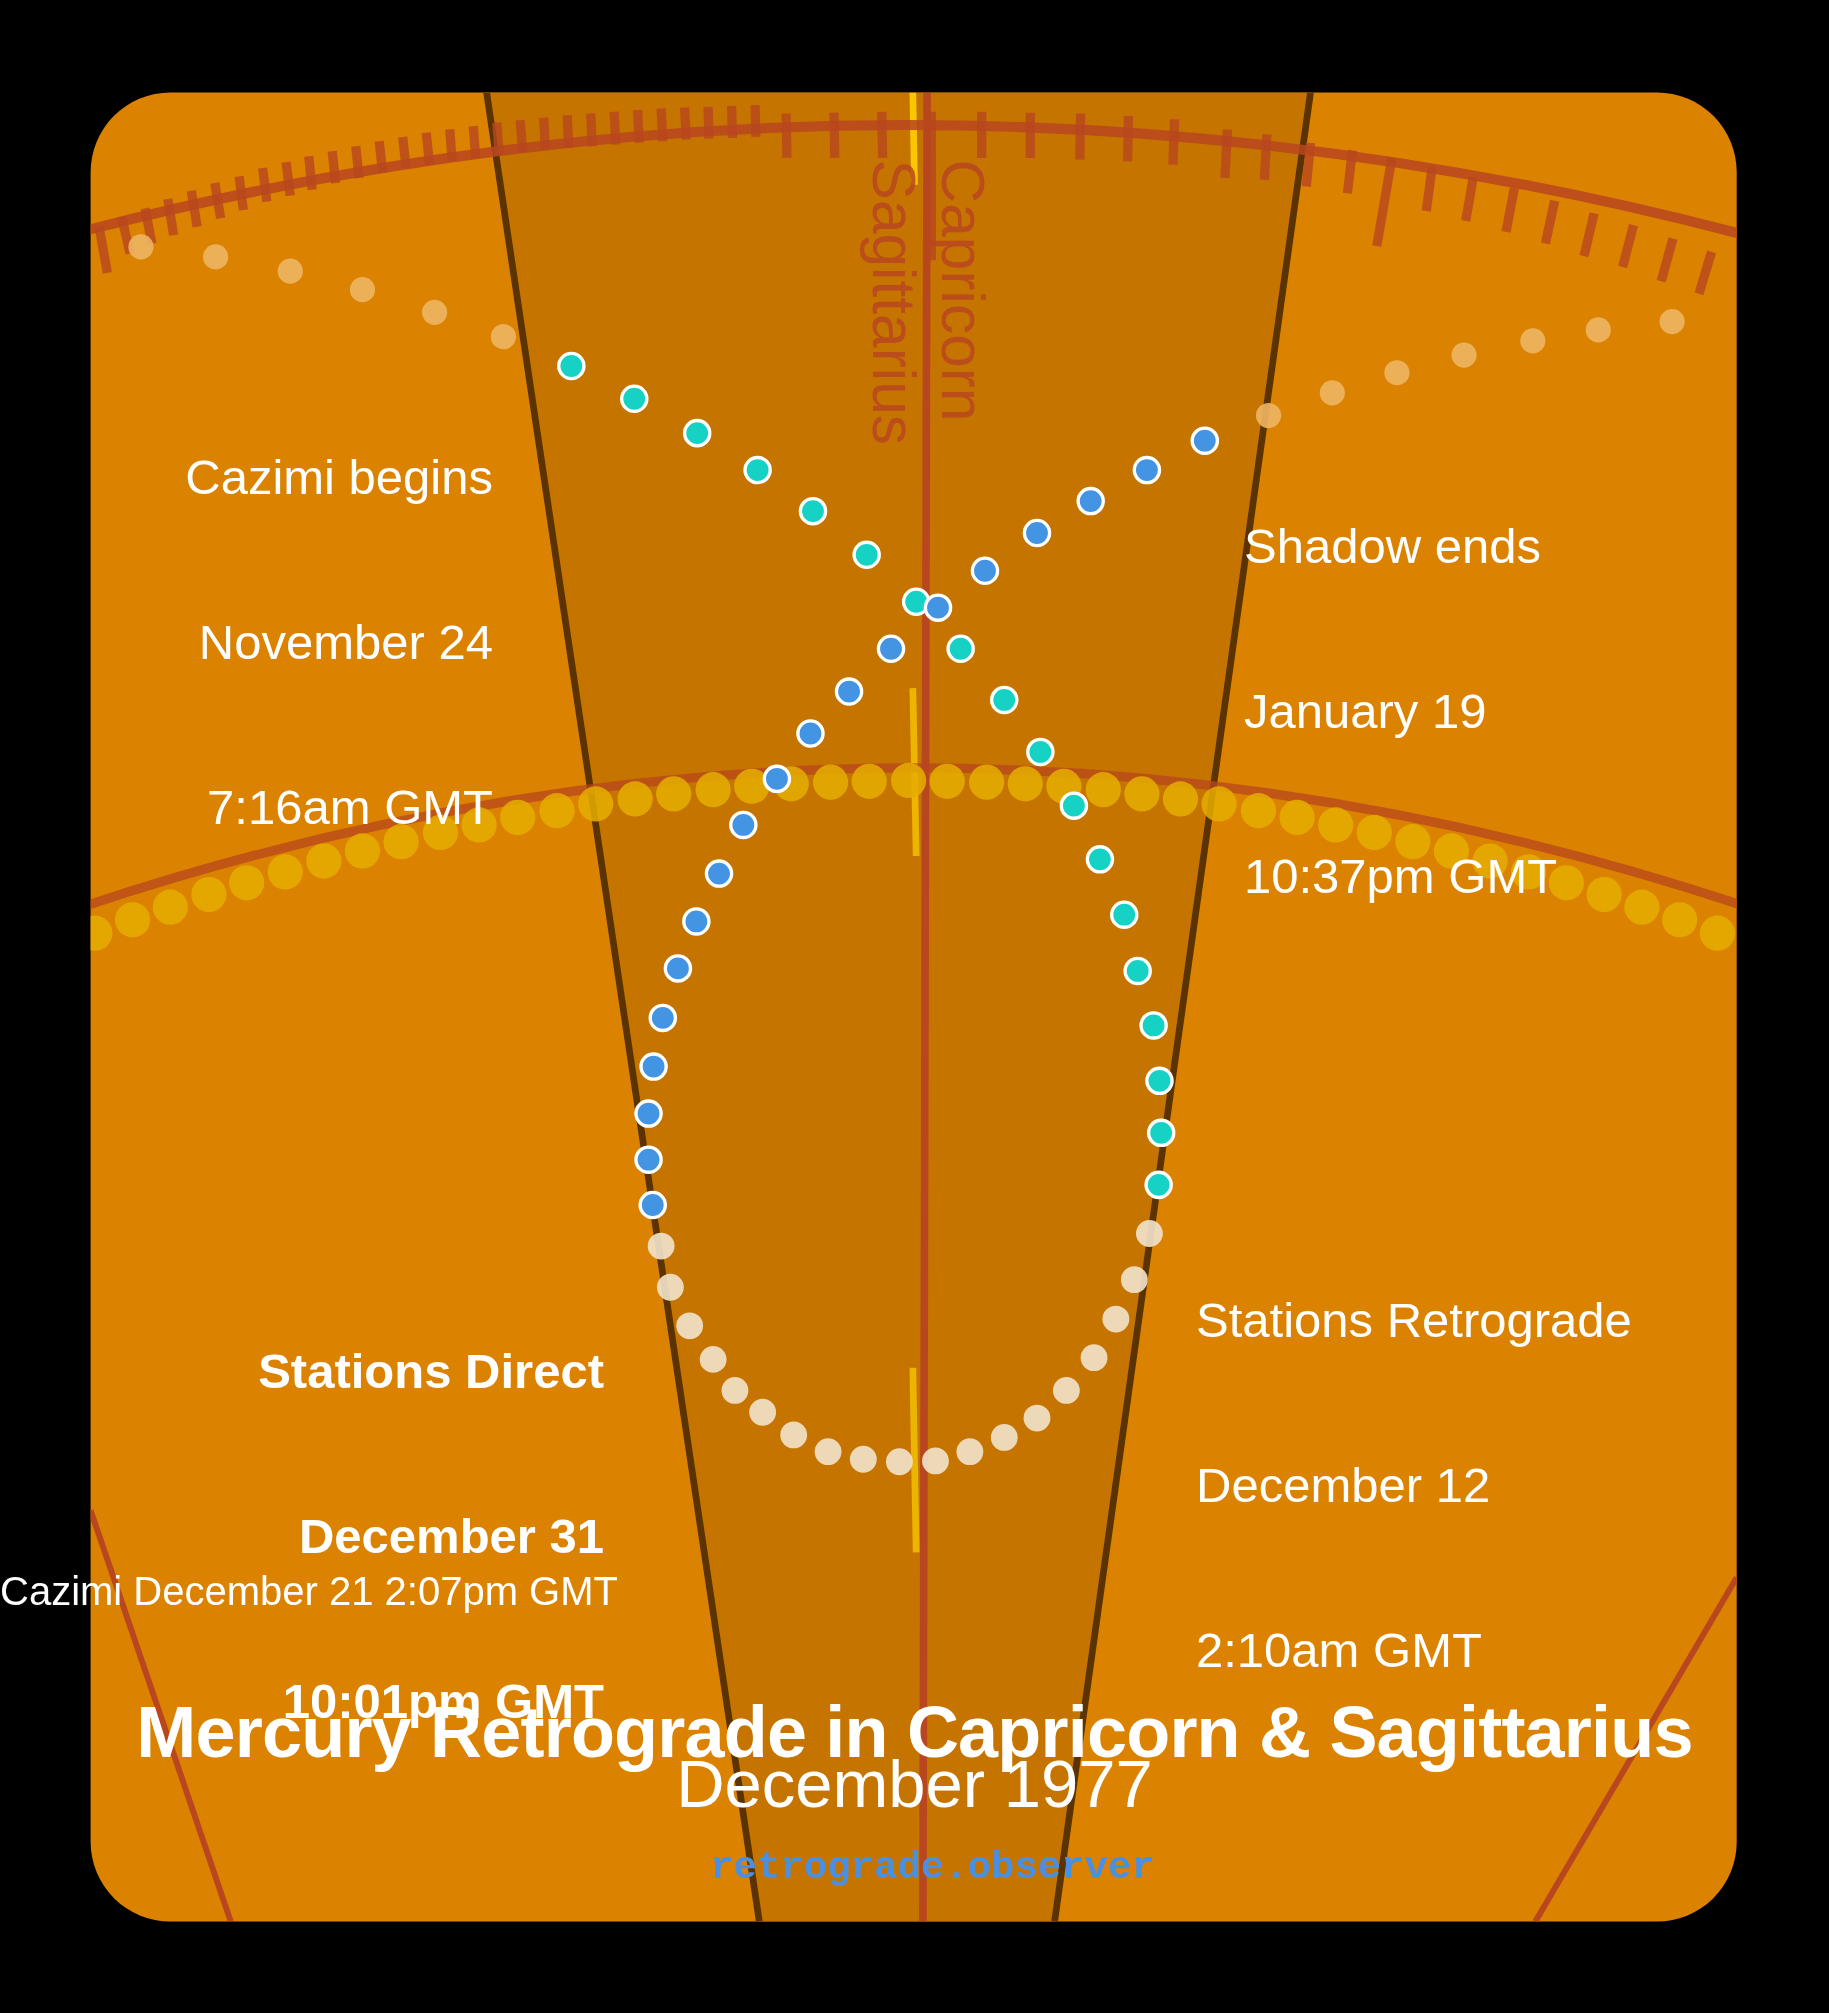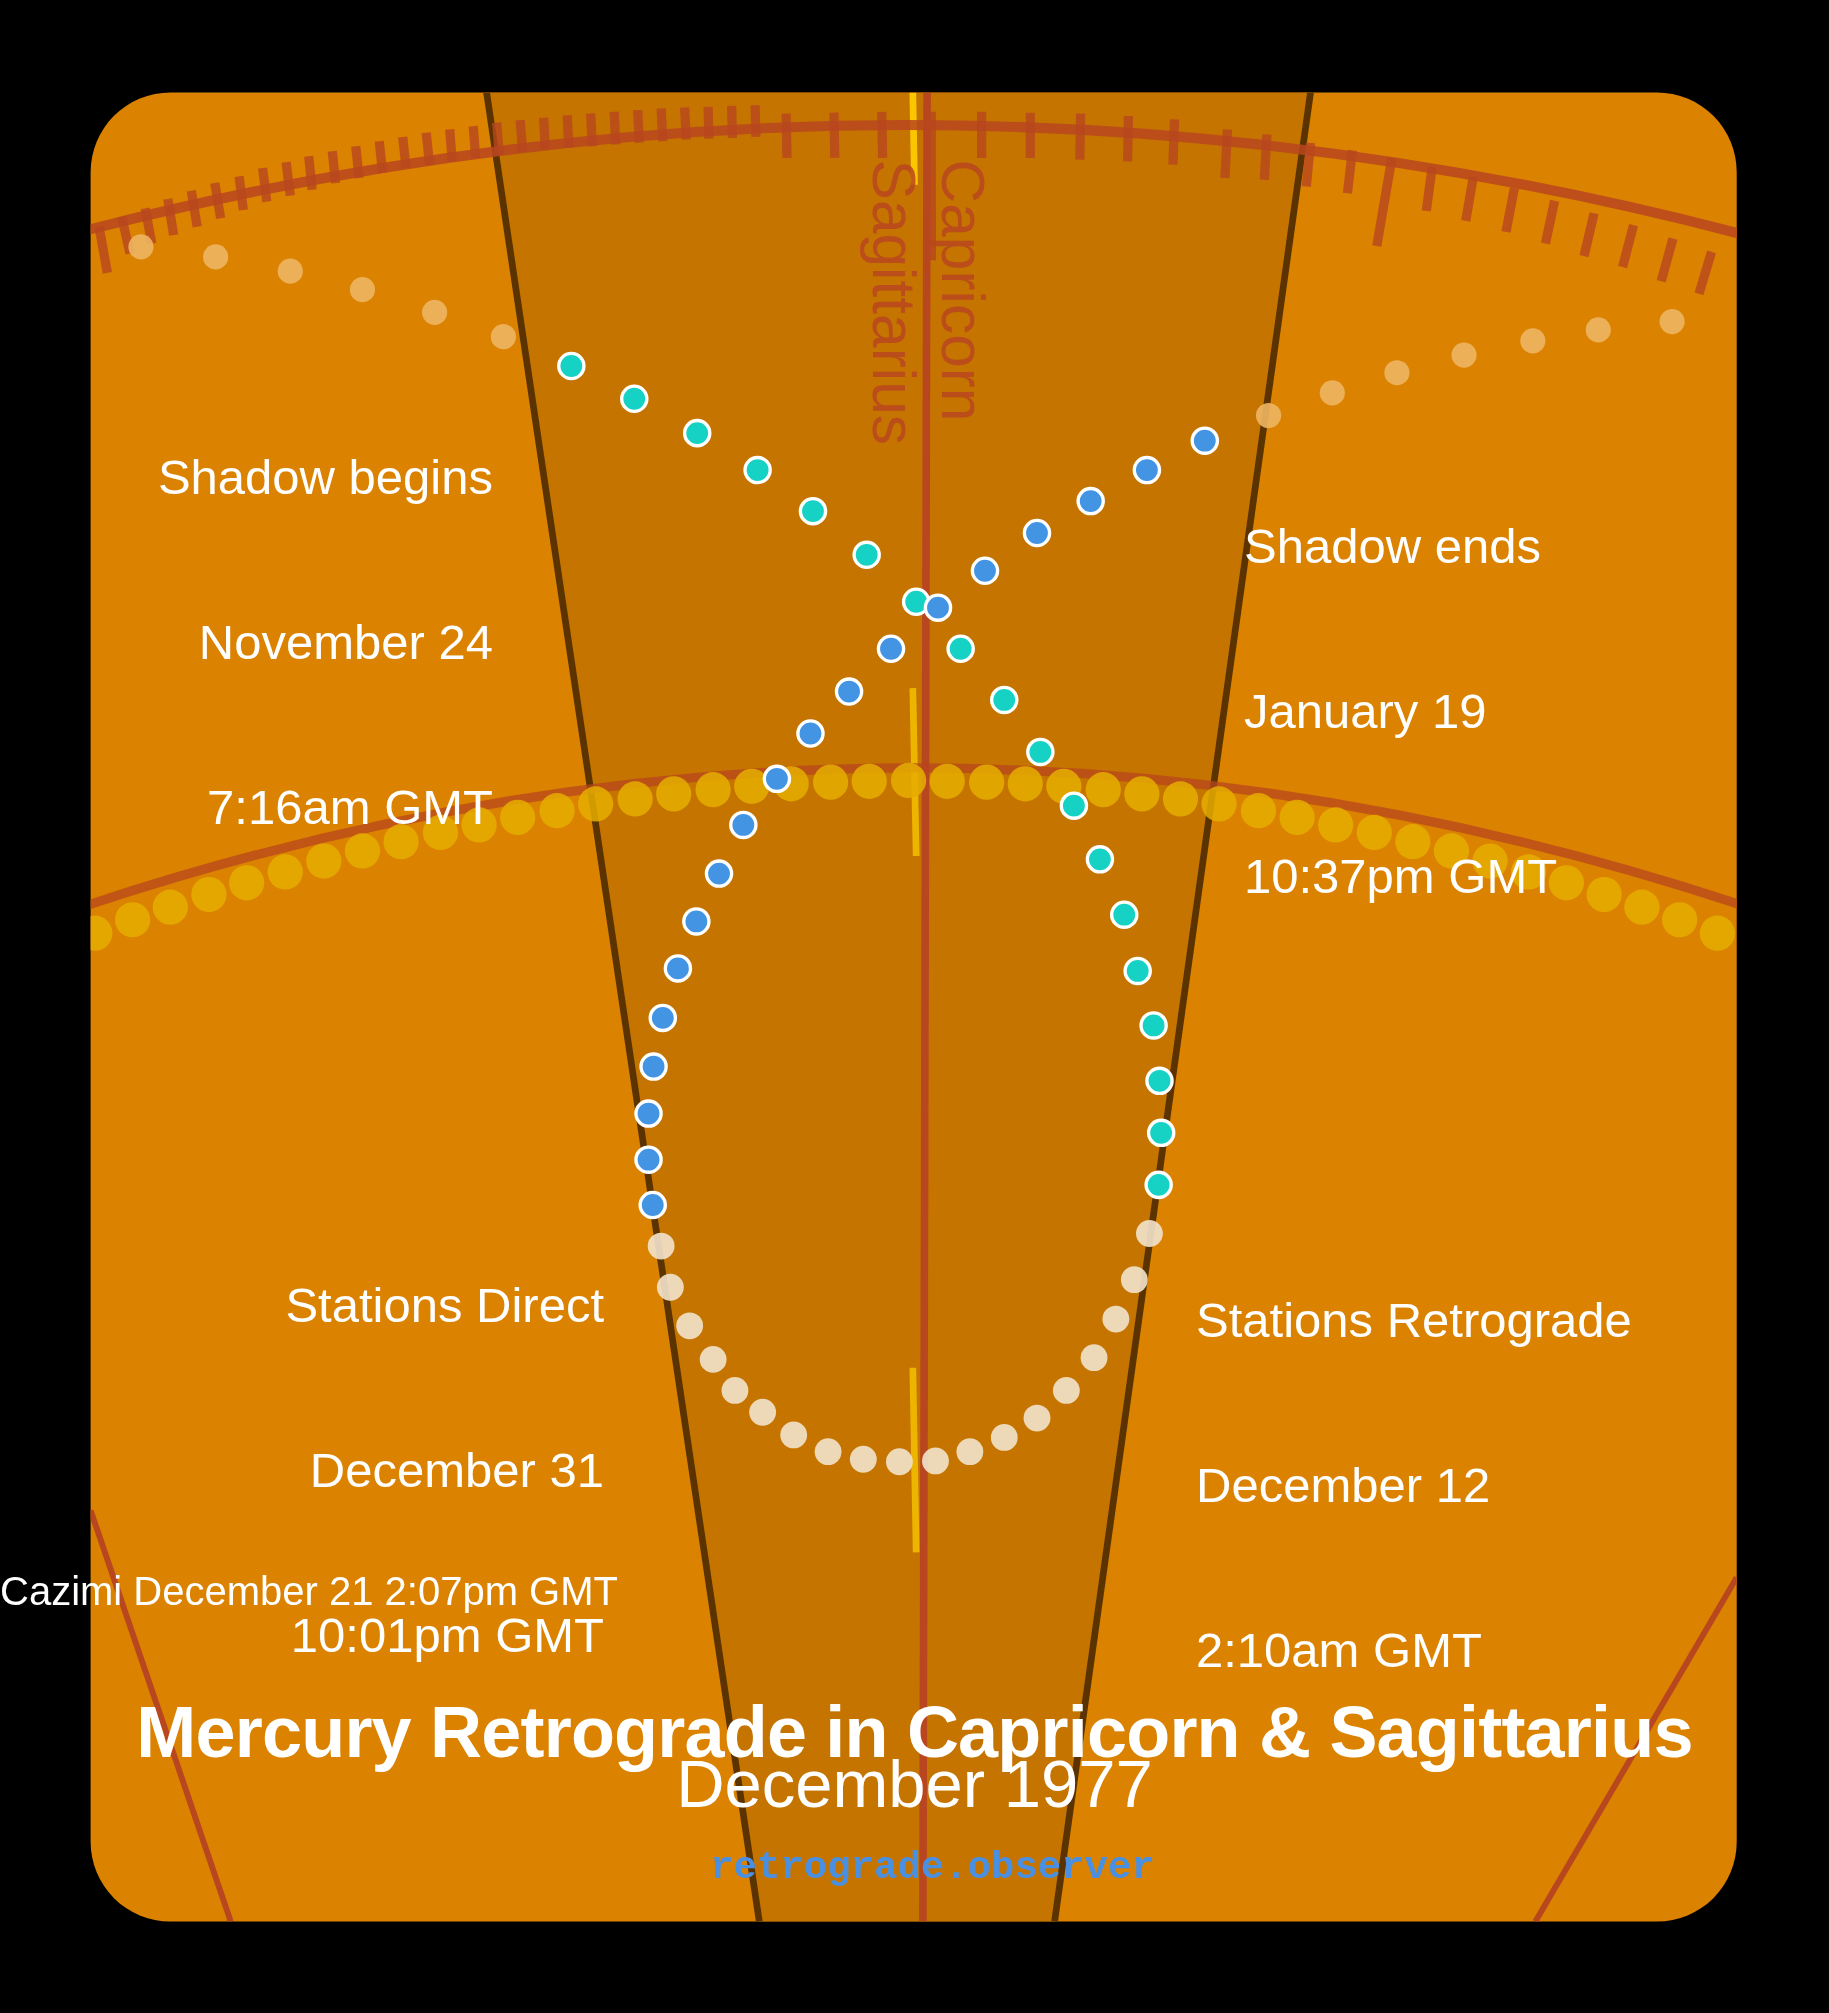--- a/index.html
+++ b/index.html
@@ -222,32 +222,32 @@
           <circle cx="790" cy="1213" r="15"></circle>
           <circle cx="779" cy="1271" r="15"></circle>
           <circle cx="773" cy="1327" r="15"></circle>
           <circle cx="773" cy="1382" r="15"></circle>
           <circle cx="778" cy="1436" r="15"></circle>
         </g>
     </g>
   </svg>
 
   <div class="lbl right" style="left:84px;top:340px;width:409px;">
-    <div>Shadow begins</div>
+    <div>Cazimi begins</div>
     <div>November 24</div>
     <div style="padding-right:-8.4px;">7:16am GMT</div>
   </div>
 
   <div class="lbl" style="left:1244px;top:409px;">
     <div>Shadow ends</div>
     <div>January 19</div>
     <div>10:37pm GMT</div>
   </div>
 
-  <div class="lbl right" style="left:168px;top:1168px;width:436px;">
+  <div class="lbl right" style="left:168px;top:1234px;width:436px;font-weight:bold;">
     <div>Stations Direct</div>
     <div>December 31</div>
     <div>10:01pm GMT</div>
   </div>
 
   <div class="lbl" style="left:1196px;top:1183px;">
     <div>Stations Retrograde</div>
     <div>December 12</div>
     <div>2:10am GMT</div>
   </div>

